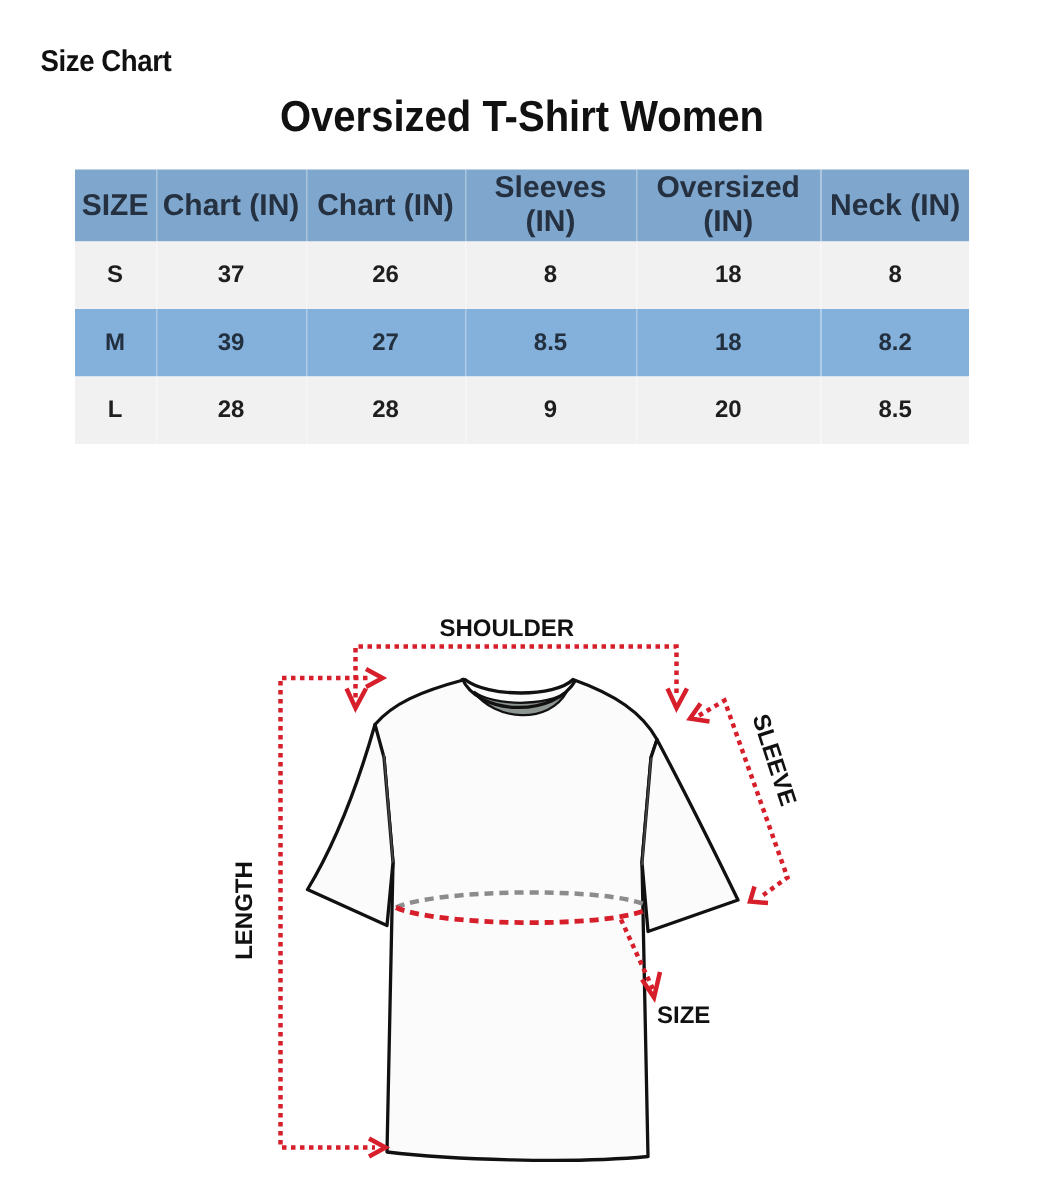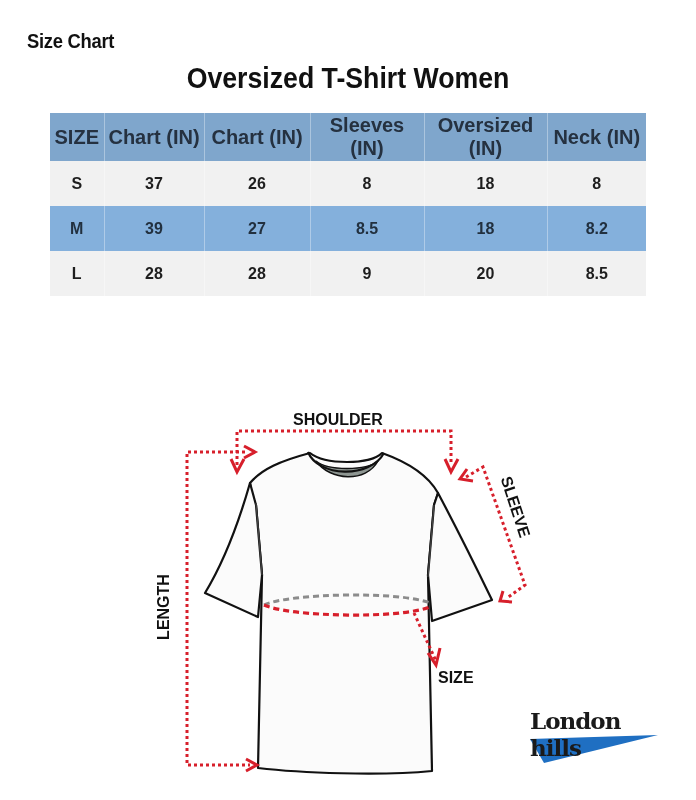--- a/index.html
+++ b/index.html
@@ -142,19 +142,13 @@
       <path d="M467,74 L460,84 L473,86"></path>
       <path d="M503,196 L500,206 L512,207"></path>
     </g>
   </svg>
 
   <div class="lbl lbl-shoulder">SHOULDER</div>
   <div class="lbl lbl-sleeve">SLEEVE</div>
   <div class="lbl lbl-length">LENGTH</div>
   <div class="lbl lbl-chest">SIZE</div>
 
-  <div class="logo">
-    <svg width="140" height="60" style="position:absolute;left:0;top:0">
-      <path d="M4,34 L132,30 L18,58 Z" fill="#1f6fc2"></path>
-    </svg>
-    <span class="logo-text">London hills</span>
-  </div>
 </div>
 
 </body></html>

